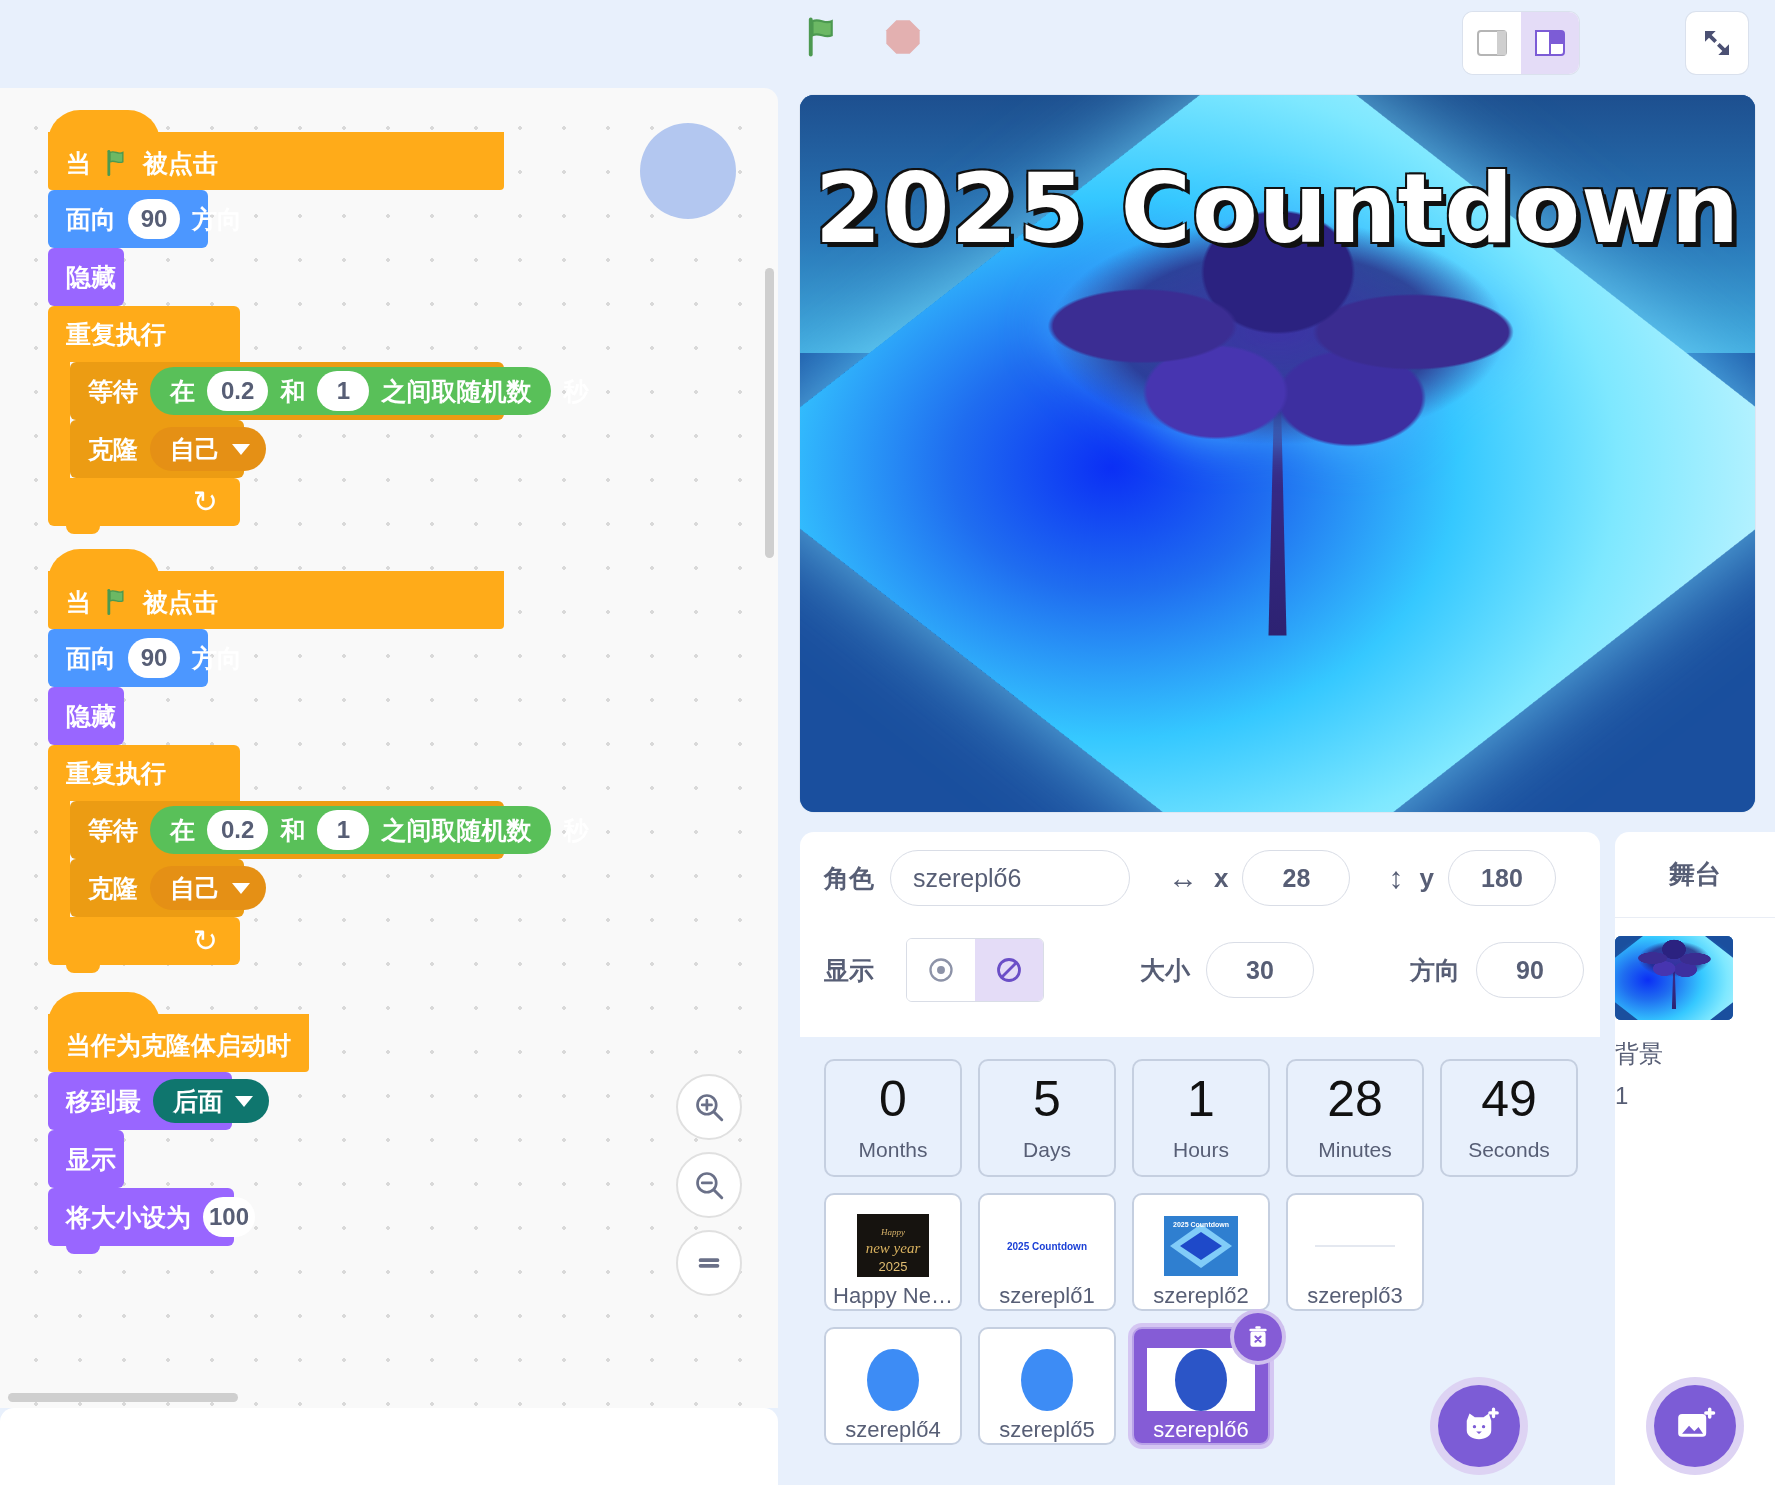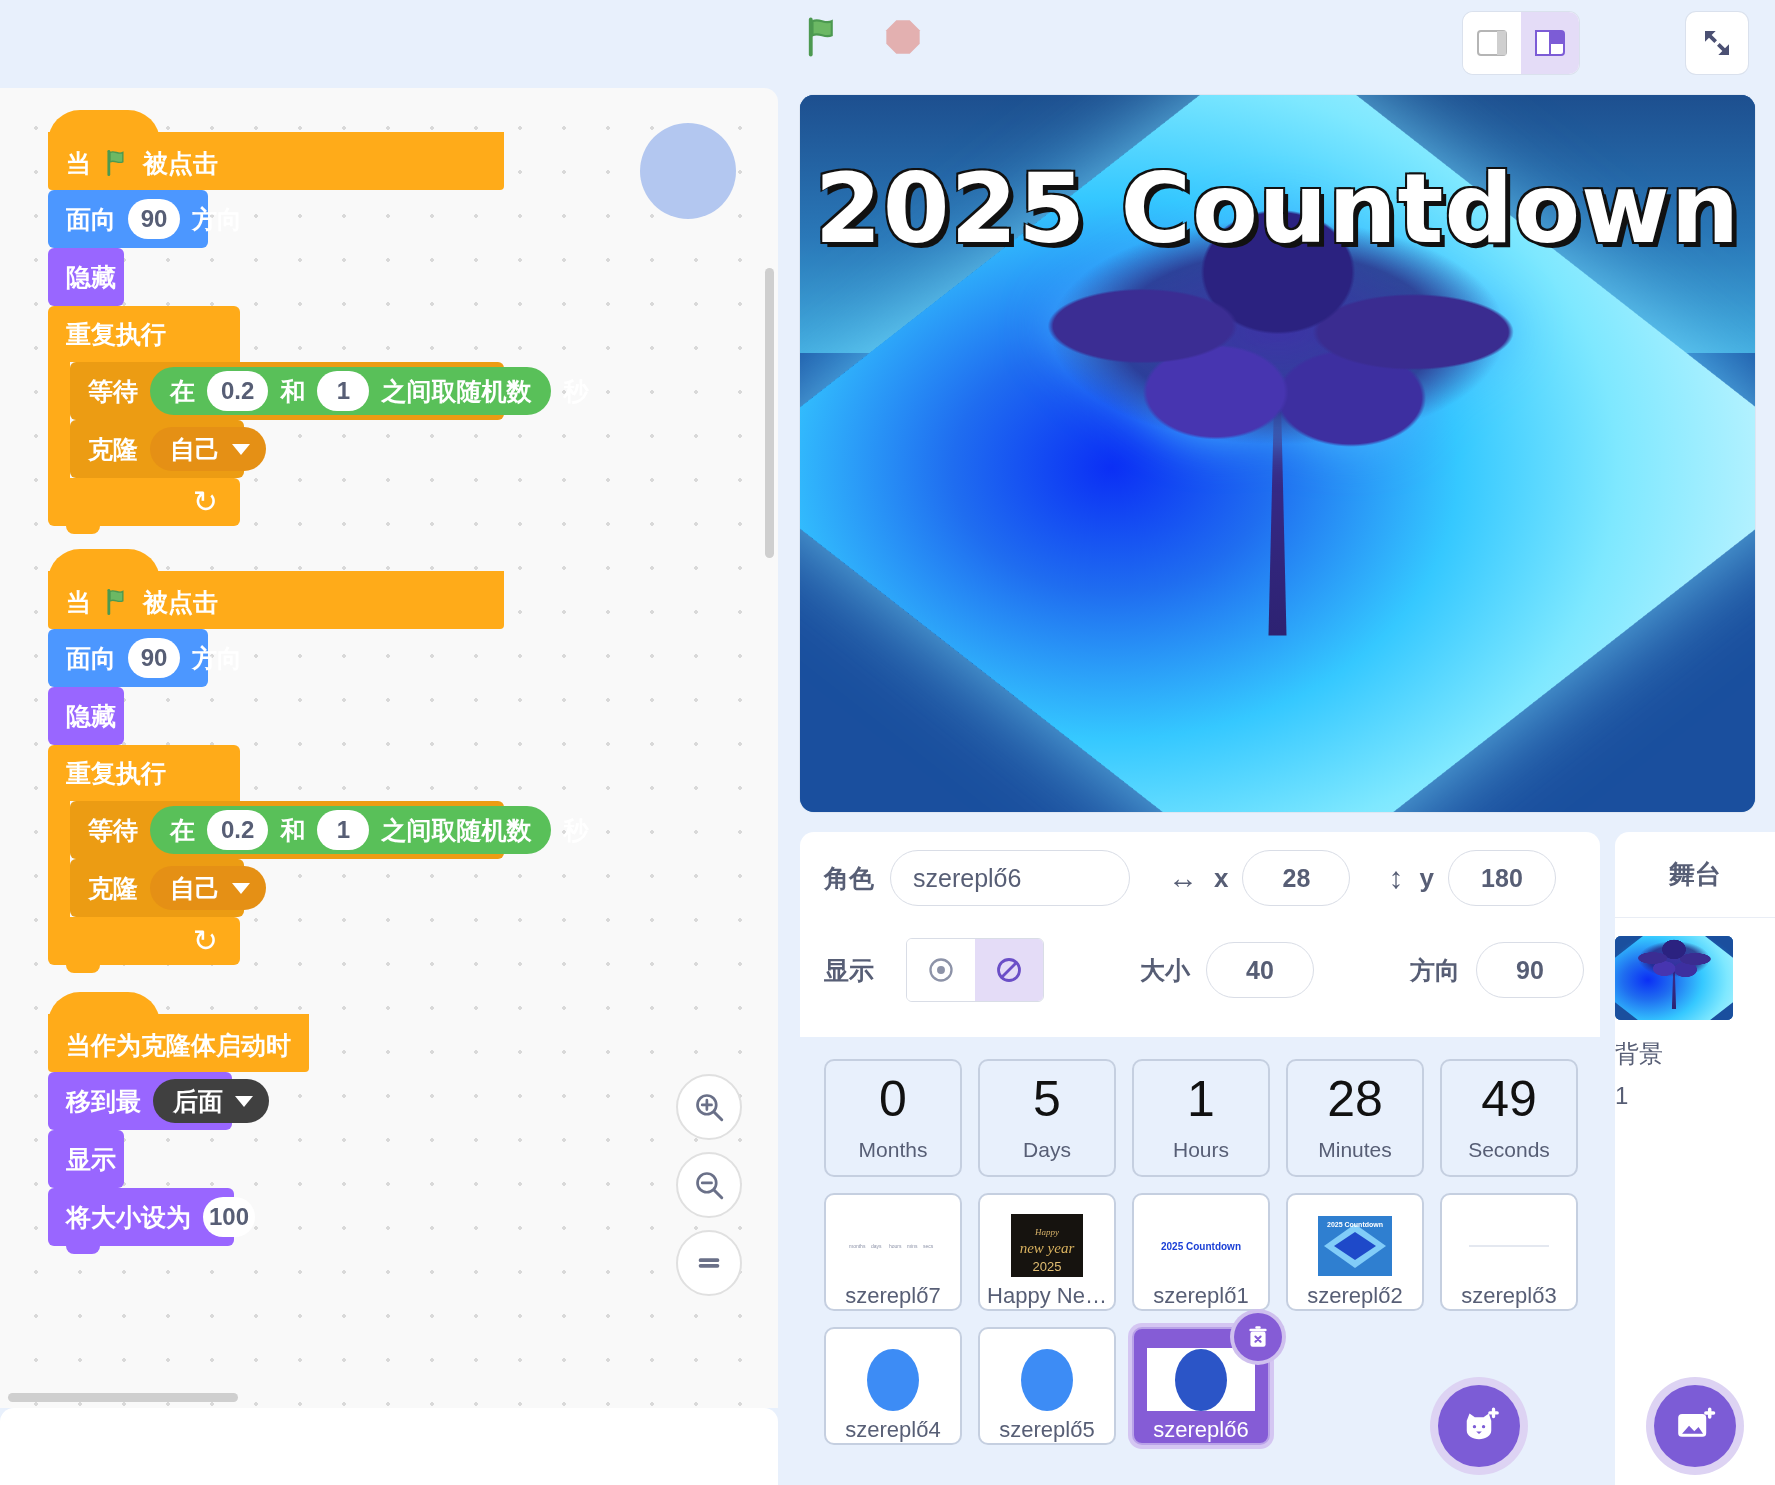--- a/index.html
+++ b/index.html
@@ -97,21 +97,21 @@
   .oval-in {
     background: #fff; color: #575e75; border-radius: 999px;
     min-width: 52px; height: 40px; display: inline-flex; align-items: center;
     justify-content: center; padding: 0 14px; font-size: 24px; font-weight: bold;
   }
   .dropdown {
     border-radius: 999px; height: 44px; display: inline-flex; align-items: center;
     gap: 12px; padding: 0 16px 0 20px; color: #fff; font-size: 25px; font-weight: bold;
   }
   .dd-control { background: #e59015; }
-  .dd-looks { background: #404040; }
+  .dd-looks { background: #0f766e; }
   .caret { width: 0; height: 0; border-left: 9px solid transparent; border-right: 9px solid transparent; border-top: 11px solid #fff; }
 
   
   .cblk { position: relative; }
   .c-top {
     background: #ffab19; color: #fff; font-size: 25px; font-weight: bold;
     height: 56px; display: flex; align-items: center; padding: 0 18px;
     border-radius: 6px 6px 0 0; width: 192px;
   }
   .c-body { display: flex; justify-content: flex-end; }
@@ -517,21 +517,21 @@
           </svg>
         </span>
         <span class="vis-btn active">
           <svg width="28" height="28" viewBox="0 0 24 24">
             <circle cx="12" cy="12" r="9" fill="none" stroke="#6b4fc7" stroke-width="2.4"></circle>
             <path d="M5.8 18.2L18.2 5.8" stroke="#6b4fc7" stroke-width="2.4" stroke-linecap="round"></path>
           </svg>
         </span>
       </span>
       <span class="sp-label" style="margin-left:96px;">大小</span>
-      <span class="sp-input num">40</span>
+      <span class="sp-input num">30</span>
       <span class="sp-label" style="margin-left:96px;">方向</span>
       <span class="sp-input num">90</span>
     </div>
   </div>
 
   <div class="sprite-list">
 
     <div class="countdown-row">
       <div class="cd-cell">
         <span class="cd-num">0</span>
@@ -549,34 +549,20 @@
         <span class="cd-num">28</span>
         <span class="cd-lab">Minutes</span>
       </div>
       <div class="cd-cell">
         <span class="cd-num">49</span>
         <span class="cd-lab">Seconds</span>
       </div>
     </div>
 
     <div class="sprite-row">
-      <div class="sprite-tile">
-        <div class="sprite-thumb">
-          <svg width="96" height="22" viewBox="0 0 96 22">
-            <g fill="#8d93a8" font-size="5" font-family="Liberation Sans, sans-serif">
-              <text x="4" y="13">months</text>
-                <text x="26" y="13">days</text>
-                <text x="44" y="13">hours</text>
-              <text x="62" y="13">mins</text>
-                <text x="78" y="13">secs</text>
-            </g>
-          </svg>
-        </div>
-        <span class="sprite-name">szereplő7</span>
-      </div>
       <div class="sprite-tile">
         <div class="sprite-thumb">
           <svg width="72" height="66" viewBox="0 0 72 66">
             <rect width="72" height="66" fill="#16130f"></rect>
             <text x="36" y="22" fill="#d8b36a" font-size="9" font-style="italic" text-anchor="middle" font-family="Liberation Serif, serif">Happy</text>
             <text x="36" y="40" fill="#d9b25f" font-size="15" font-style="italic" text-anchor="middle" font-family="Liberation Serif, serif">new year</text>
             <text x="36" y="58" fill="#e0bd72" font-size="13" text-anchor="middle" font-family="Liberation Sans, sans-serif">2025</text>
           </svg>
         </div>
         <span class="sprite-name">Happy Ne…</span>

